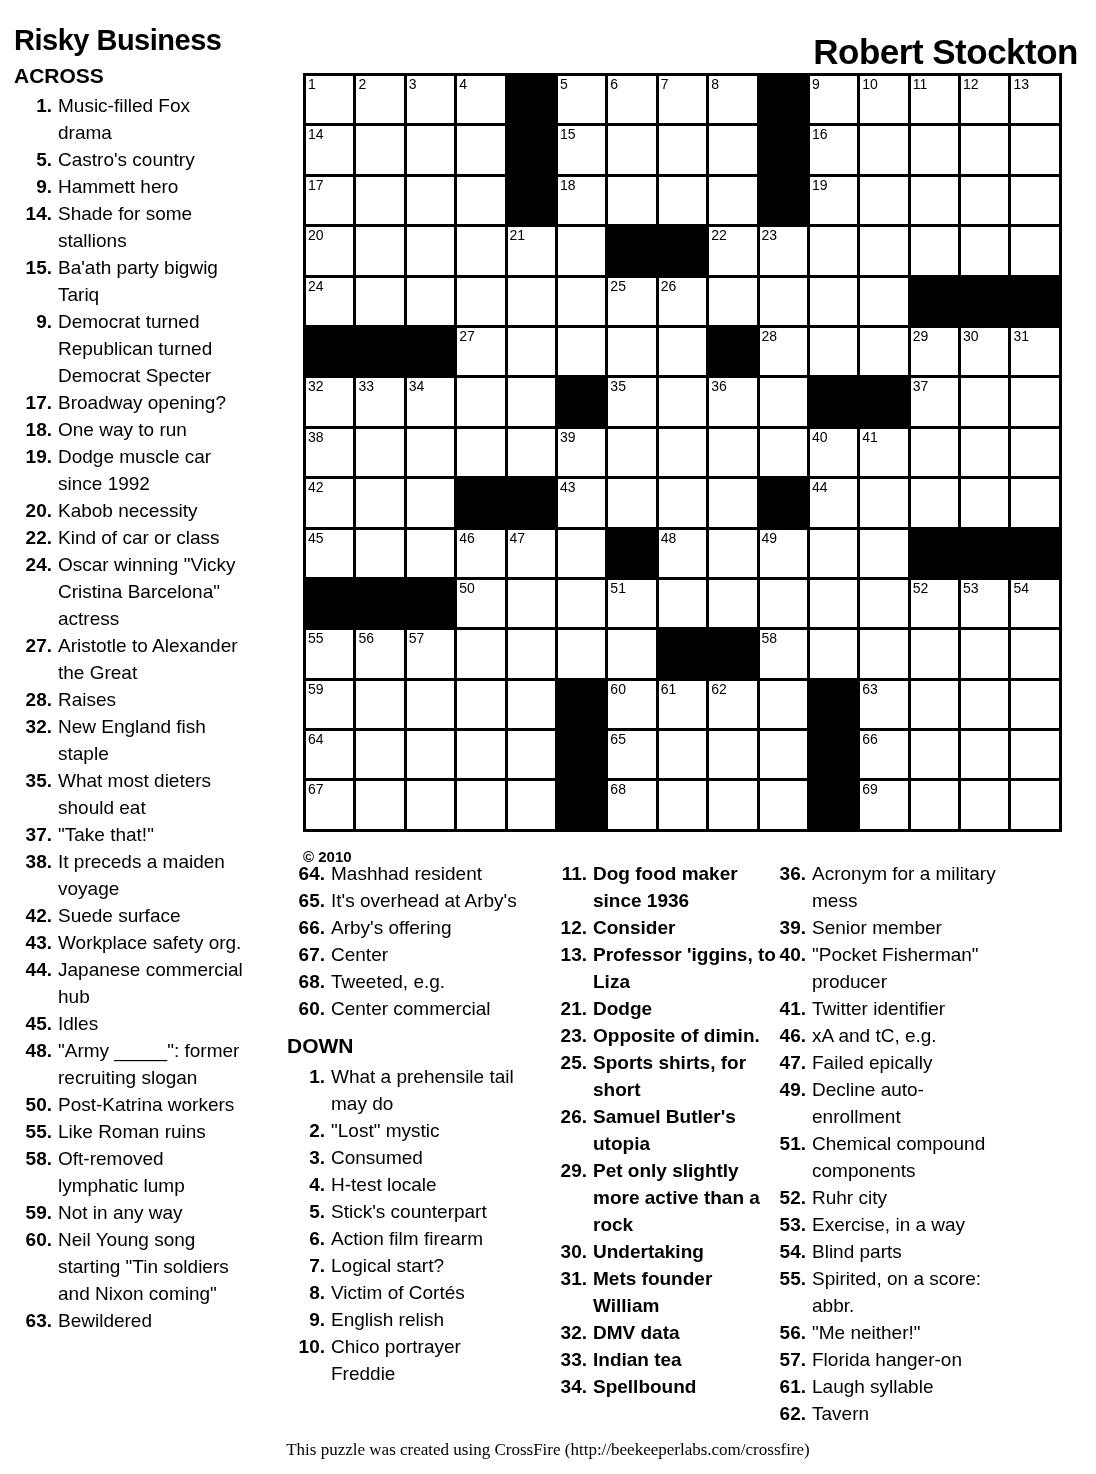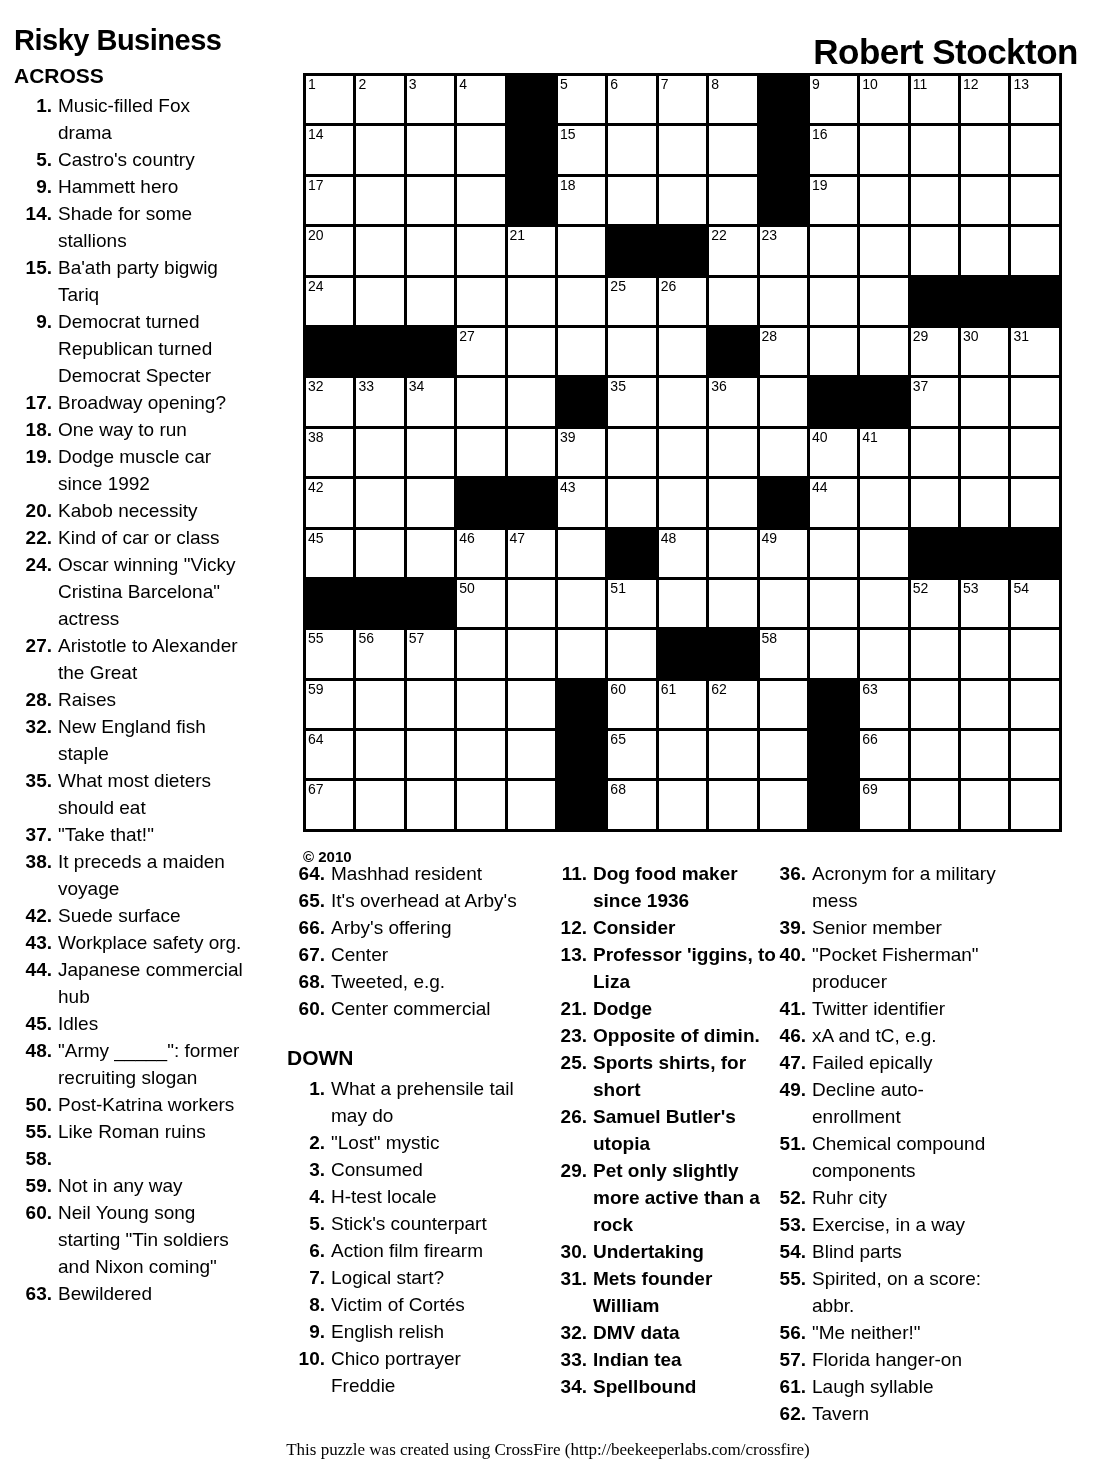--- a/index.html
+++ b/index.html
@@ -19,21 +19,21 @@
   .ctext{flex:1 1 auto;}
   .across-col{position:absolute;left:14px;top:62px;width:234px;}
   .across-col .ctext{max-width:190px;}
   .bcol{position:absolute;top:860px;}
   .bcol-2{left:287px;width:240px;}
   .bcol-2 .ctext{max-width:195px;}
   .bcol-3{left:549px;width:230px;}
   .bcol-3 .ctext{max-width:185px;font-weight:bold;}
   .bcol-4{left:768px;width:240px;}
   .bcol-4 .ctext{max-width:195px;}
-  .down-header{margin-top:22px;margin-bottom:4px;}
+  .down-header{margin-top:10px;margin-bottom:4px;}
   .grid-wrap{position:absolute;left:303px;top:73px;}
   .xgrid{
     display:grid;grid-template-columns:repeat(15,47.4px);grid-auto-rows:47.4px;
     gap:3px;background:#000000;border:3px solid #000000;width:max-content;
   }
   .cell{background:#ffffff;position:relative;}
   .cell.black{background:#000000;}
   .cellnum{position:absolute;top:0px;left:2px;font-size:14px;line-height:16px;}
   .copyright{font-size:15px;font-weight:bold;margin-top:16px;}
   .footer{
@@ -145,20 +145,21 @@
       <div class="clue">
         <span class="cnum">50.</span>
         <span class="ctext">Post-Katrina workers</span>
       </div>
       <div class="clue">
         <span class="cnum">55.</span>
         <span class="ctext">Like Roman ruins</span>
       </div>
       <div class="clue">
         <span class="cnum">58.</span>
+        <span class="ctext">Oft-removed lymphatic lump</span>
       </div>
       <div class="clue">
         <span class="cnum">59.</span>
         <span class="ctext">Not in any way</span>
       </div>
       <div class="clue">
         <span class="cnum">60.</span>
         <span class="ctext">Neil Young song starting "Tin soldiers and Nixon coming"</span>
       </div>
       <div class="clue">

